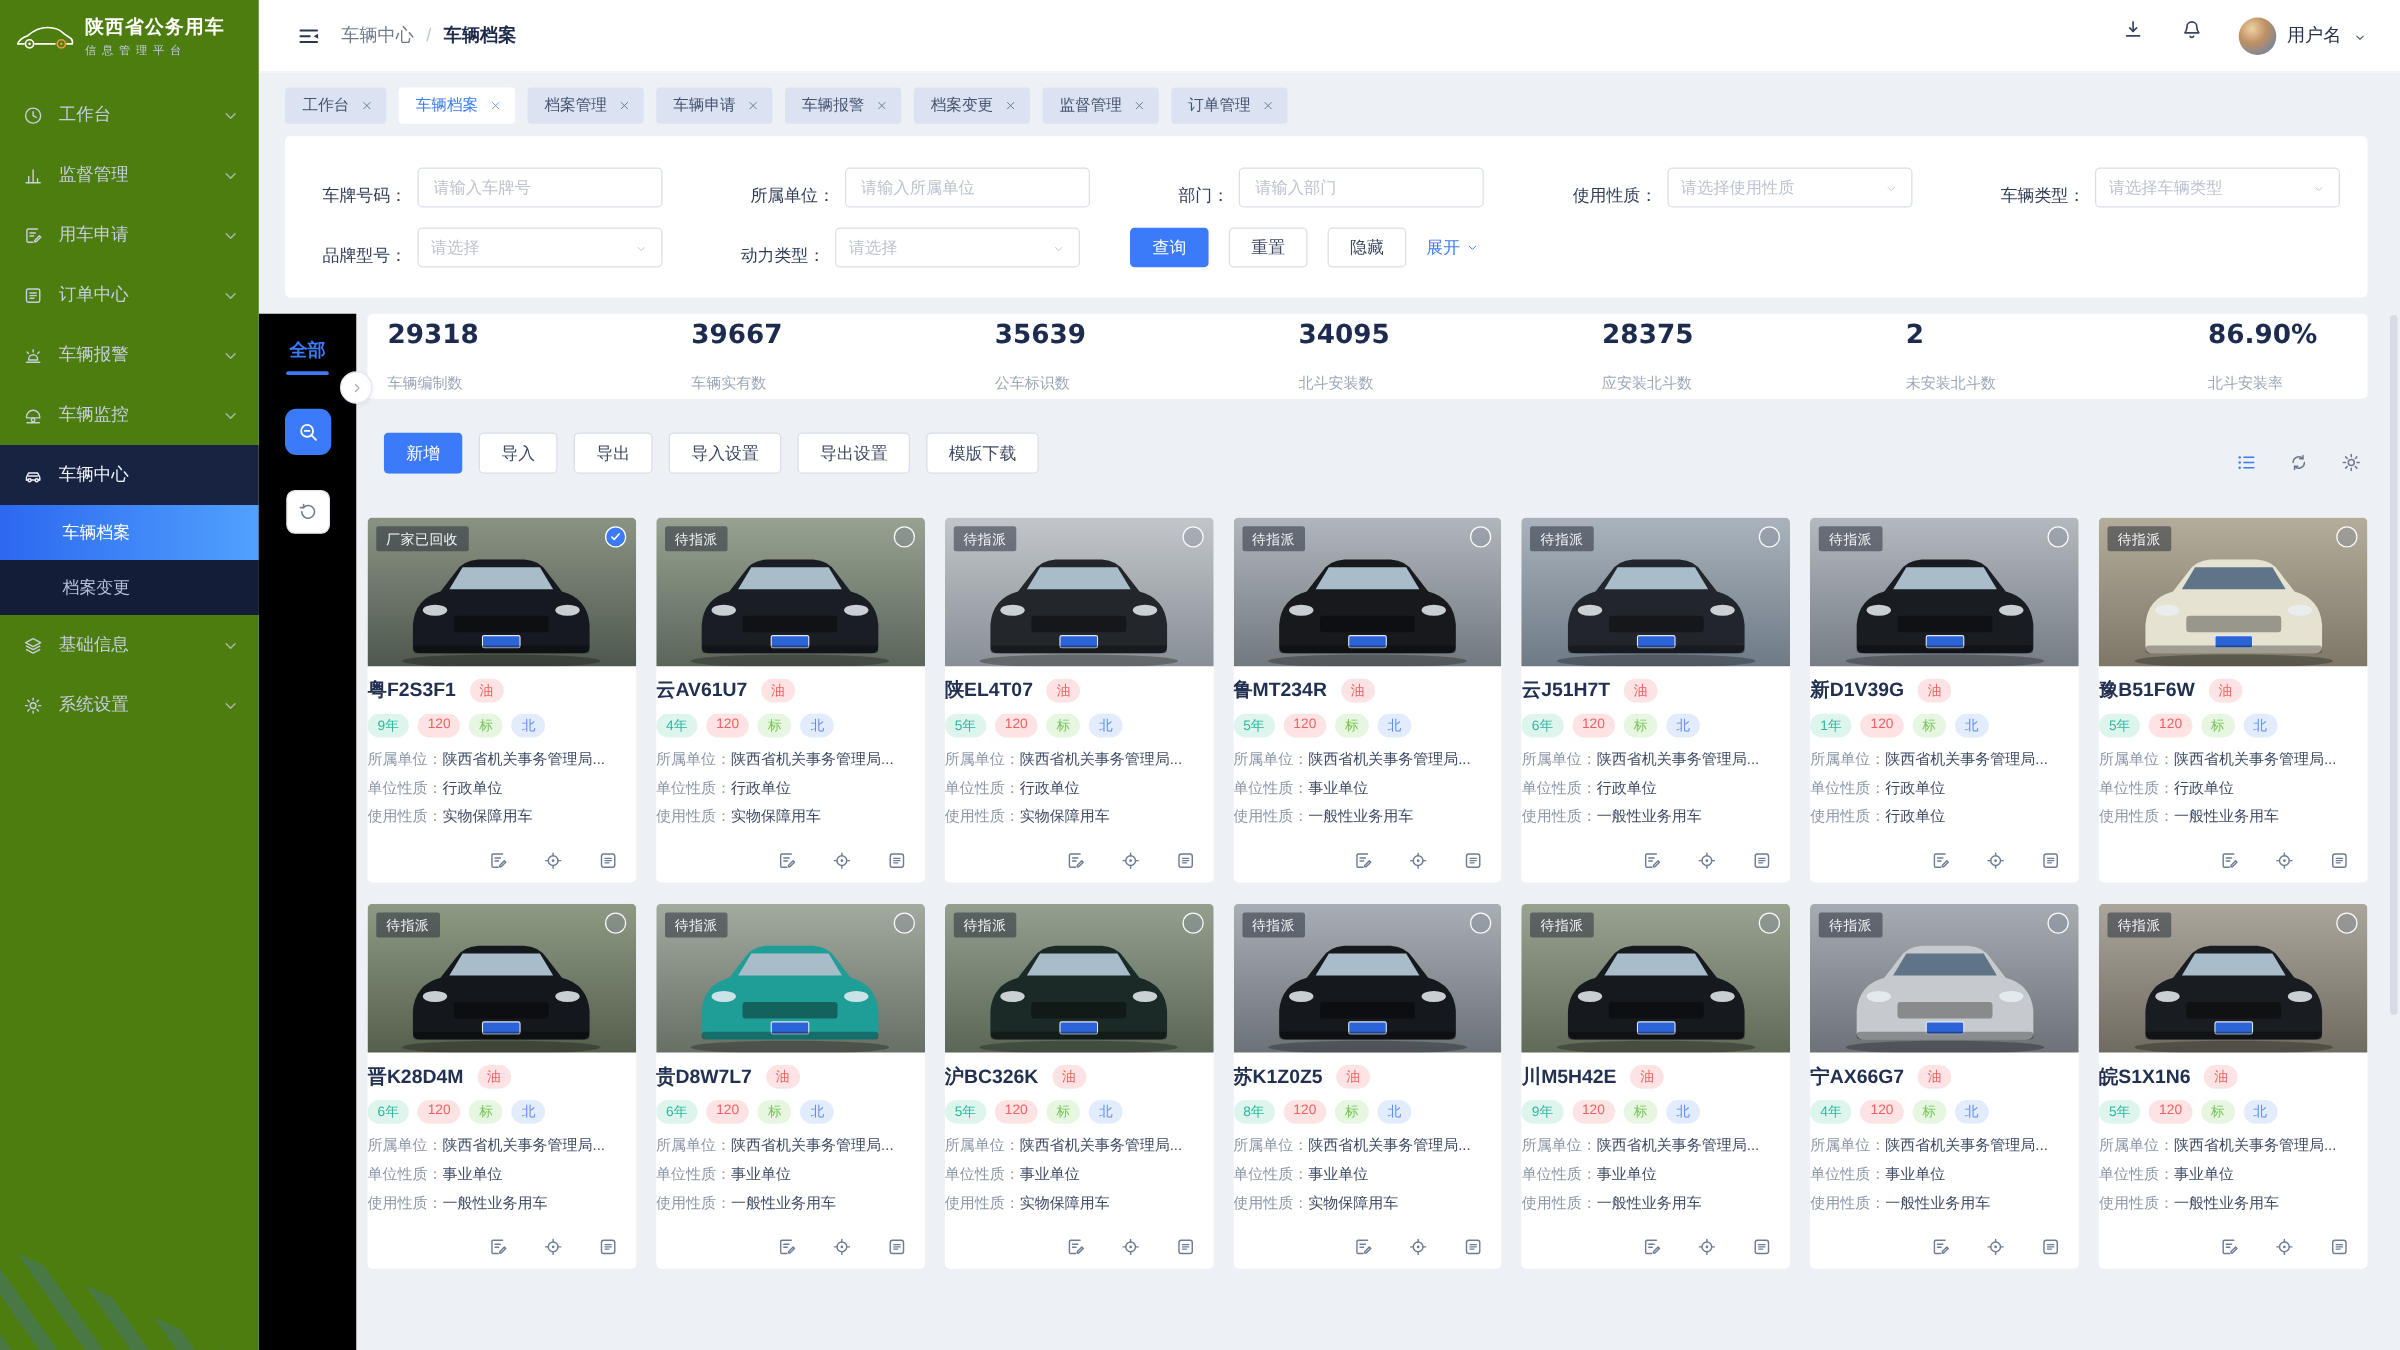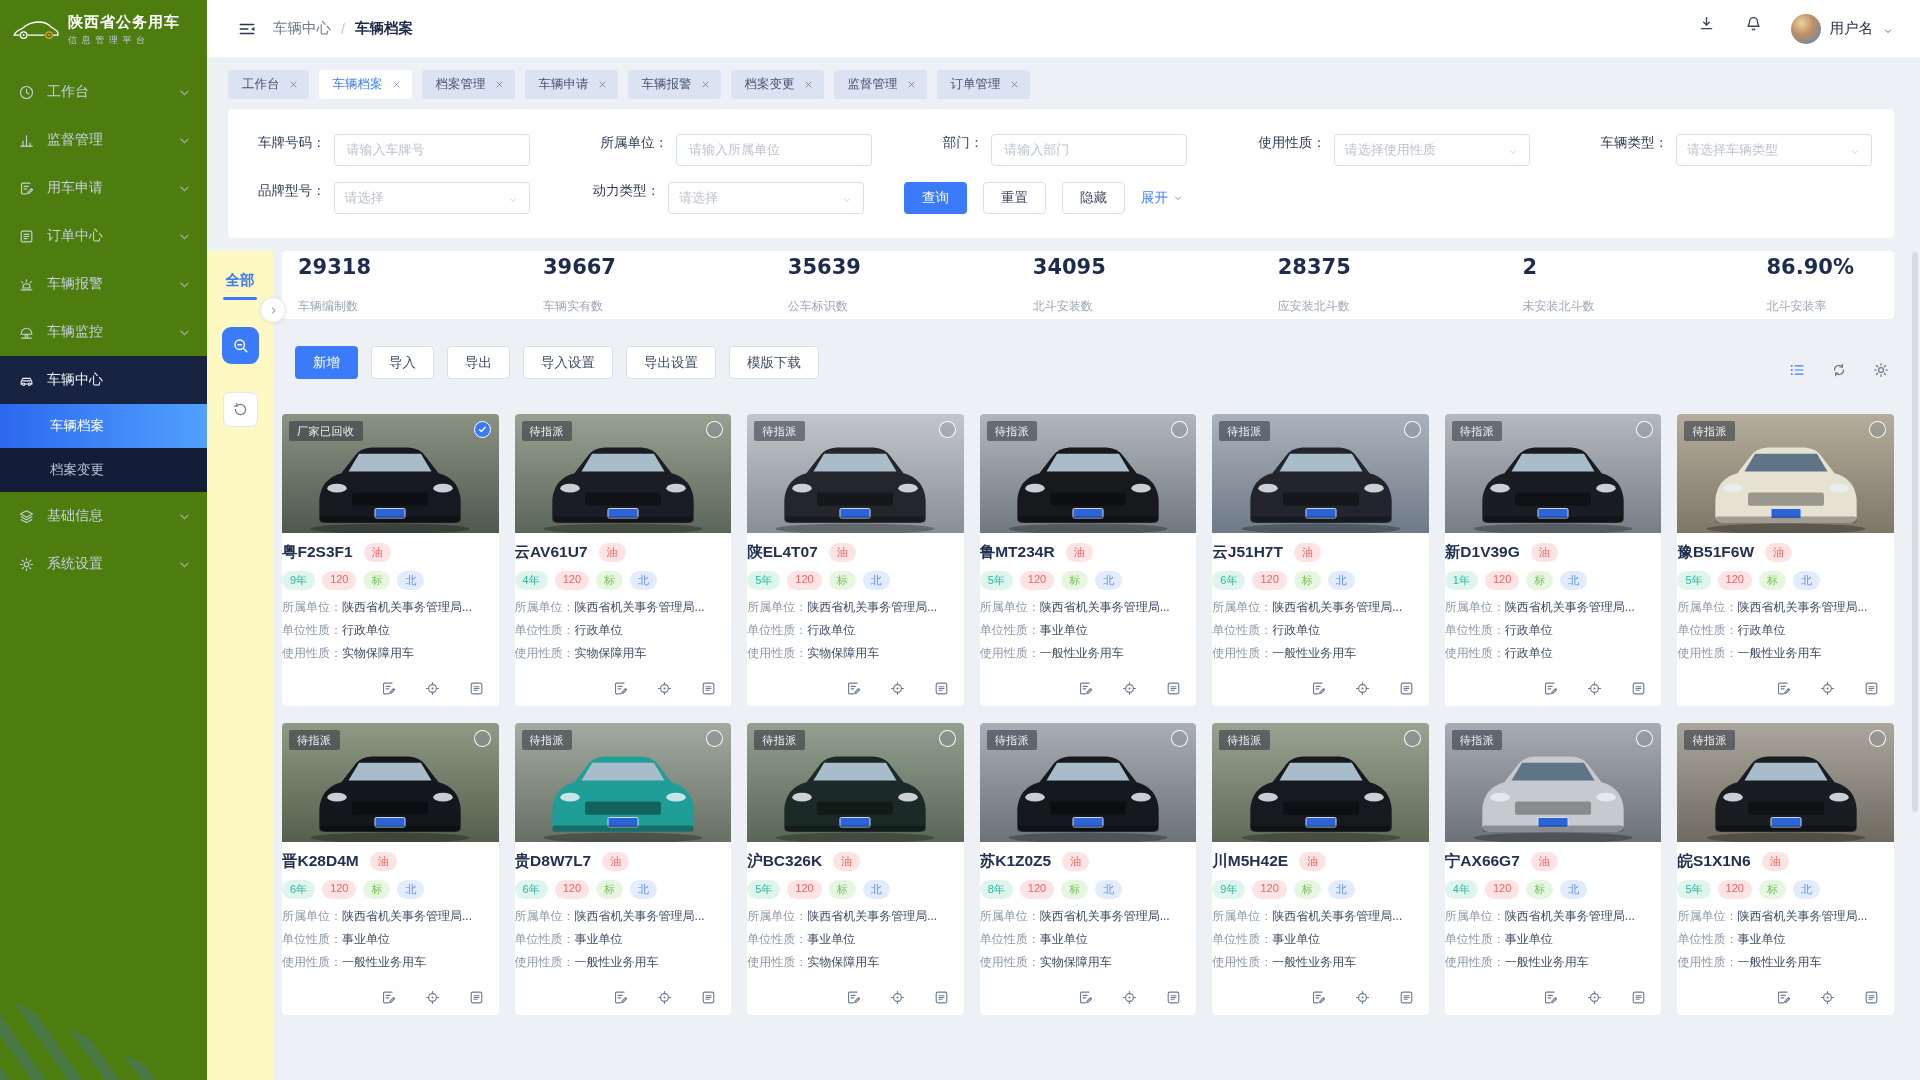--- a/index.html
+++ b/index.html
@@ -44,39 +44,39 @@
   .tab{height:29px;display:flex;align-items:center;gap:8px;padding:0 10px 0 14px;background:#dbe3f3;border-radius:3px;font-size:12.5px;color:#46536f;cursor:pointer;white-space:nowrap}
   .tab-x{width:11px;height:11px;opacity:.8}
   .tab-x svg{width:100%;height:100%}
   .tab.active{background:#fff;color:#3a7bfb}
 
   
   .filter-card{background:#fff;border-radius:4px;margin:10px 26px 0 21px;padding:25px 22px 24px 30px;flex:0 0 auto}
   .f-row{display:flex;align-items:center}
   .f-row1{justify-content:space-between}
   .f-row2{margin-top:16px}
-  .f-group{display:flex;align-items:flex-start}
+  .f-group{display:flex;align-items:flex-end}
   .f-label{font-size:13.5px;color:#303c58;margin-right:8px;white-space:nowrap}
   .f-ctl{width:196px;height:32px;border:1px solid #d9dee8;border-radius:4px;display:flex;align-items:center;padding:0 10px;background:#fff;box-sizing:border-box}
   .f-ctl .ph{font-size:13px;color:#bcc2cf;flex:1;white-space:nowrap;overflow:hidden}
   input.f-inp{width:100%;border:none;outline:none;font-size:13px;background:transparent;font-family:Liberation Serif, serif}
   input.f-inp::placeholder{color:#bcc2cf}
   .sel-chev{width:12px;height:12px;color:#c0c6d2}
   .sel-chev svg{width:100%;height:100%}
   .f-btns{display:flex;align-items:center;gap:16px;margin-left:40px}
   .btn{height:32px;padding:0 17px;border-radius:4px;font-size:13.5px;display:flex;align-items:center;cursor:pointer;border:1px solid transparent;white-space:nowrap;box-sizing:border-box}
   .btn.primary{background:#3b7bfa;color:#fff}
   .btn.ghost{background:#fff;border-color:#d9dee8;color:#3d4961}
   .link-expand{display:flex;align-items:center;gap:4px;color:#3b7bfa;font-size:13.5px;cursor:pointer}
   .link-expand .chev{width:12px;height:12px;opacity:1;color:#3b7bfa}
   .link-expand .chev svg{width:100%;height:100%}
 
   
   .page-body{flex:1;display:flex;margin-top:13px;min-height:0}
-  .rail{width:66px;background:#fef9c3;position:relative;display:flex;flex-direction:column;align-items:center;padding-top:20px;flex:0 0 auto}
+  .rail{width:78px;background:#000000;position:relative;display:flex;flex-direction:column;align-items:center;padding-top:20px;flex:0 0 auto}
   .rail-all{font-size:14.5px;font-weight:700;color:#3b7bfa;cursor:pointer}
   .rail-underline{width:34px;height:3px;border-radius:2px;background:#3b7bfa;margin-top:7px}
   .rail-search{width:37px;height:37px;border-radius:9px;background:#3b7bfa;color:#fff;display:flex;align-items:center;justify-content:center;margin-top:27px;cursor:pointer}
   .rail-search svg{width:19px;height:19px}
   .rail-refresh{width:35px;height:35px;border-radius:7px;background:#fff;border:1px solid #e2e6ee;color:#707d93;display:flex;align-items:center;justify-content:center;margin-top:28px;cursor:pointer;box-sizing:border-box}
   .rail-refresh svg{width:17px;height:17px}
   .rail-toggle{position:absolute;top:46px;right:-13px;width:26px;height:26px;border-radius:50%;background:#fff;border:1px solid #e4e8ef;color:#a3abbc;display:flex;align-items:center;justify-content:center;box-shadow:0 1px 4px rgba(31,45,77,.08);cursor:pointer;z-index:3;box-sizing:border-box}
   .rail-toggle svg{width:13px;height:13px}
   .main-col{flex:1;margin:0 26px 0 9px;display:flex;flex-direction:column;min-width:0}
 

